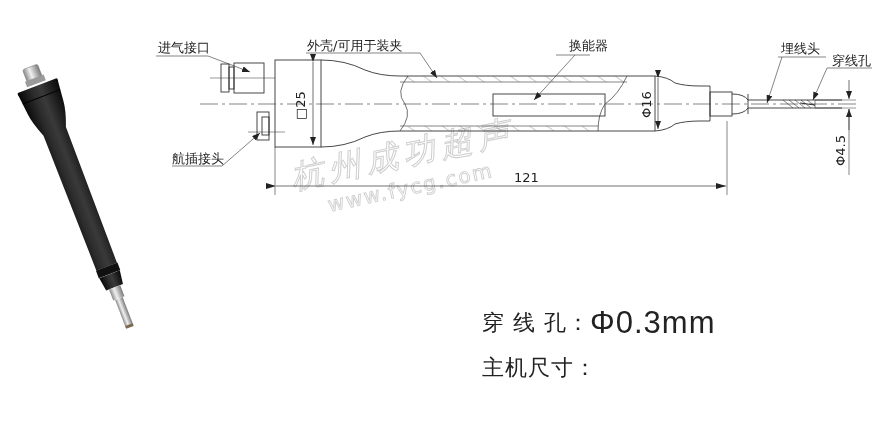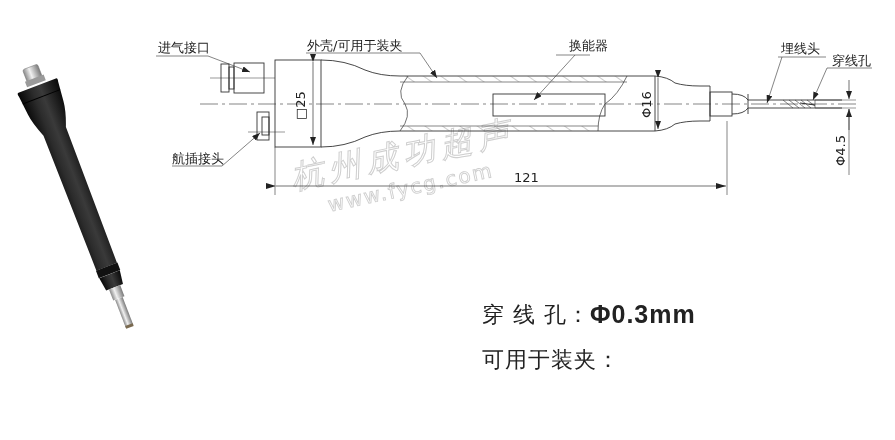--- a/index.html
+++ b/index.html
@@ -1,23 +1,23 @@
 <!DOCTYPE html>
 <html><head>
 <meta charset="utf-8">
 <style>
   html, body { margin: 0; padding: 0; background: #ffffff; }
   body { width: 895px; height: 440px; position: relative; overflow: hidden;
          font-family: "DejaVu Sans", "Liberation Sans", sans-serif; }
   #stage { position: absolute; left: 0; top: 0; width: 895px; height: 440px; }
   .specs { position: absolute; left: 482px; top: 300px; }
-  .spec-row { height: 45px; display: flex; align-items: flex-start;
+  .spec-row { height: 45px; display: flex; align-items: center;
               font-size: 22px; color: #222; letter-spacing: 1px; white-space: nowrap; }
   .spec-label { display: inline-block; }
-  .spec-value { display: inline-block; font-family: "Liberation Sans", sans-serif; font-size: 25px; letter-spacing: 1px; font-weight: bold; }
+  .spec-value { display: inline-block; font-family: "Liberation Sans", sans-serif; font-size: 31px; letter-spacing: 1px; }
   svg text { font-family: "DejaVu Sans", "Liberation Sans", sans-serif; }
 </style>
 </head>
 <body>
 
 <svg id="stage" width="895" height="440" viewBox="0 0 895 440" xmlns="http://www.w3.org/2000/svg">
   <defs>
     <linearGradient id="bodyGrad" x1="0" y1="0" x2="1" y2="0">
       <stop offset="0" stop-color="#050505"></stop>
       <stop offset="0.35" stop-color="#2c2c2c"></stop>
@@ -166,17 +166,17 @@
     <text x="0" y="0" font-size="13" transform="translate(845,166) rotate(-90)">Φ4.5</text>
   </g>
 </svg>
 
 <div class="specs">
   <div class="spec-row">
     <span class="spec-label">穿 线 孔：</span>
     <span class="spec-value">Φ0.3mm</span>
   </div>
   <div class="spec-row">
-    <span class="spec-label">可用于装夹：</span>
+    <span class="spec-label">主机尺寸：</span>
   </div>
   <div class="spec-row">
   </div>
 </div>
 
 </body></html>

